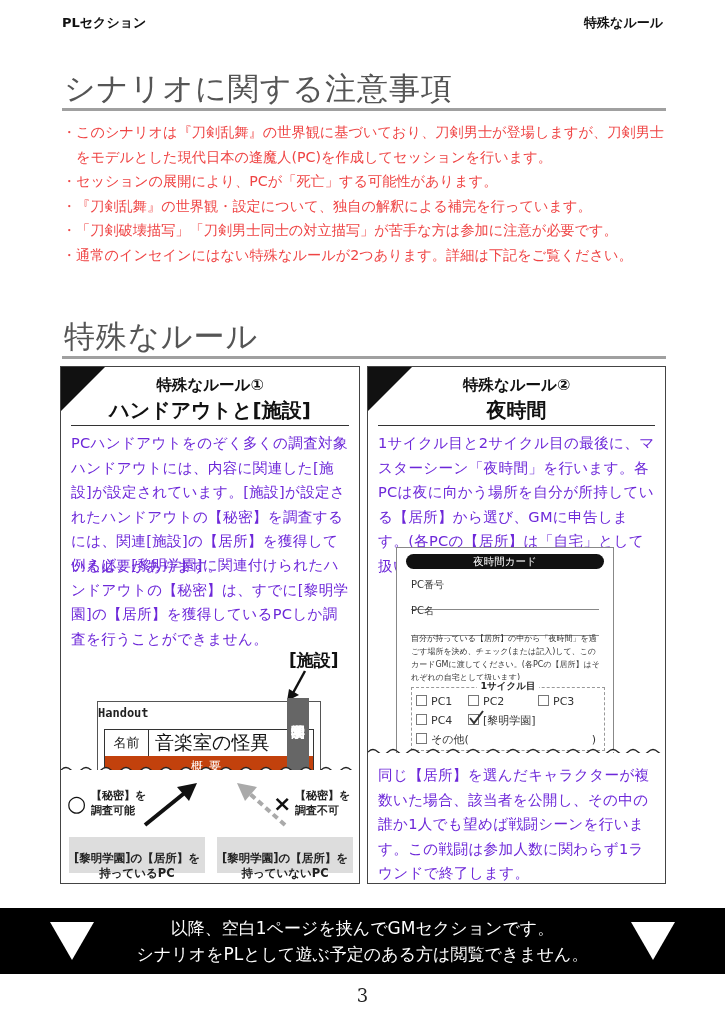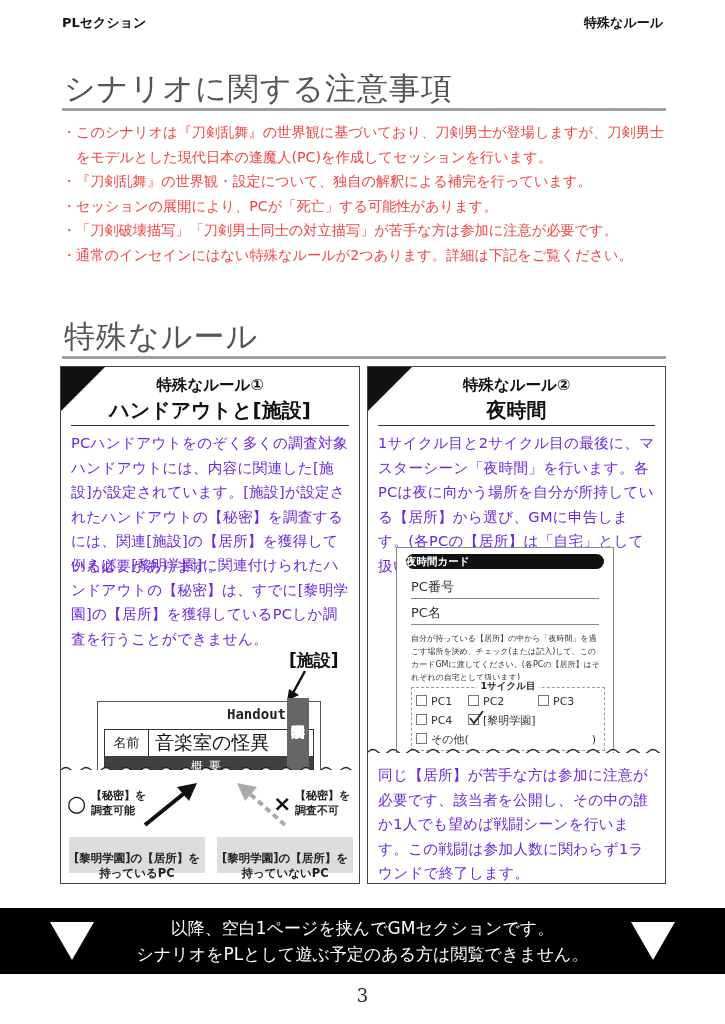--- a/index.html
+++ b/index.html
@@ -16,56 +16,56 @@
 .box .bt1{position:absolute;top:8px;left:0;right:0;text-align:center;font-size:15.5px;font-weight:bold;color:#111}
 .box .bt2{position:absolute;top:30px;left:0;right:0;text-align:center;font-size:20px;font-weight:bold;color:#111}
 .box .rule{position:absolute;top:58px;left:10px;right:10px;border-top:1.5px solid #333}
 .box .body{position:absolute;left:10px;right:8px;font-size:14.6px;line-height:24.5px;color:#6d28d9;letter-spacing:0.3px}
 #box1{left:60px;width:300px}
 #box2{left:367px;width:299px}
 
 .hlabel{position:absolute;left:228px;top:282px;font-size:17px;font-weight:bold;color:#111}
 .arrow-blk{position:absolute}
 .hcard{position:absolute;left:36px;top:334px;width:224px;height:72px;border:1.5px solid #555;background:#fff}
-.hcard .htitle{position:absolute;left:0;width:188px;top:4px;text-align:right;font-family:"DejaVu Sans Mono",monospace;font-weight:bold;font-size:14px;color:#222}
+.hcard .htitle{position:absolute;left:0;width:188px;top:4px;text-align:left;font-family:"DejaVu Sans Mono",monospace;font-weight:bold;font-size:12px;color:#222}
 .hcard .inner{position:absolute;left:6px;right:6px;top:27px;height:46px;border:1.5px solid #333}
 .hcard .nl{position:absolute;left:0;top:0;width:44px;height:26px;border-right:1.5px solid #333;font-family:"DejaVu Serif",serif;font-size:13px;line-height:26px;text-align:center}
 .hcard .nv{position:absolute;left:50px;top:-1px;font-size:19px;line-height:26px;color:#111}
-.hcard .gb{position:absolute;left:0;right:0;top:26px;height:20px;background:#404040;color:#fff;font-family:"DejaVu Serif",serif;font-size:12px;line-height:20px;text-align:center;letter-spacing:6px}
+.hcard .gb{position:absolute;left:0;right:0;top:26px;height:20px;background:#c2410c;color:#fff;font-family:"DejaVu Serif",serif;font-size:12px;line-height:20px;text-align:center;letter-spacing:6px}
 .tag{position:absolute;left:226px;top:331px;width:22px;height:76px;background:#666;color:#fff;font-size:14px;font-weight:bold;line-height:17px;text-align:center;padding-top:3px}
 .wave{position:absolute;left:0;right:0;height:10px}
 .mark{position:absolute;font-weight:bold;color:#111}
 .lbl{position:absolute;font-size:11px;font-weight:bold;line-height:15px;color:#222}
 .gbox{position:absolute;background:#ddd;font-size:11.5px;font-weight:bold;line-height:15px;text-align:center;padding-top:14px;color:#222}
 
 .ncard{position:absolute;left:28px;top:180px;width:218px;height:210px;border:1.5px solid #888;background:#fff}
-.ncard .pill{position:absolute;left:9px;right:9px;top:6px;height:15px;background:#111;border-radius:8px;color:#fff;font-size:10.5px;font-weight:bold;line-height:15px;}
-.ncard .fld{position:absolute;left:14px;right:14px;font-size:13px;color:#333;border-bottom:1.2px solid #888;padding-bottom:2px}
+.ncard .pill{position:absolute;left:9px;right:9px;top:6px;height:15px;background:#111;border-radius:8px;color:#fff;font-size:10.5px;font-weight:normal;line-height:15px;text-align:center}
+.ncard .fld{position:absolute;left:14px;right:14px;font-size:10px;color:#333;border-bottom:1.2px solid #888;padding-bottom:17px}
 .ncard .desc{position:absolute;left:14px;right:10px;top:84px;font-size:8px;line-height:13px;color:#333}
 .ncard .cyc{position:absolute;left:14px;right:8px;top:139px;height:64px;border:1px dashed #999}
 .ncard .cyct{position:absolute;left:0;right:0;top:-8px;text-align:center;font-size:9.5px;font-weight:bold}
 .ncard .cyct span{background:#fff;padding:0 3px}
 .cb{position:absolute;font-size:11px;color:#333;line-height:14px}
 .cb i{display:inline-block;width:11px;height:11px;border:1px solid #777;vertical-align:-1px;margin-right:4px}
 .banner{position:absolute;left:0;top:908px;width:725px;height:66px;background:#000;color:#fff}
 .banner .tri{position:absolute;top:14px;width:0;height:0;border-left:22px solid transparent;border-right:22px solid transparent;border-top:38px solid #fff}
 .banner .txt{position:absolute;left:0;right:0;top:7px;text-align:center;font-size:17px;font-weight:normal;line-height:26px}
 .pgnum{position:absolute;left:0;right:0;top:985px;text-align:center;font-size:18px;font-family:"DejaVu Serif",serif;color:#222}
 </style>
 </head>
 <body>
 
 <div class="hdr l">PLセクション</div>
 <div class="hdr r">特殊なルール</div>
 
 <div class="sec-title" style="top:68px">シナリオに関する注意事項</div>
 <ul class="bullets">
   <li>このシナリオは『刀剣乱舞』の世界観に基づいており、刀剣男士が登場しますが、刀剣男士をモデルとした現代日本の逢魔人(PC)を作成してセッションを行います。</li>
+  <li>セッションの展開により、PCが「死亡」する可能性があります。</li>
   <li>『刀剣乱舞』の世界観・設定について、独自の解釈による補完を行っています。</li>
-  <li>セッションの展開により、PCが「死亡」する可能性があります。</li>
   <li>「刀剣破壊描写」「刀剣男士同士の対立描写」が苦手な方は参加に注意が必要です。</li>
   <li>通常のインセインにはない特殊なルールが2つあります。詳細は下記をご覧ください。</li>
 </ul>
 
 <div class="sec-title" style="top:316px">特殊なルール</div>
 
 <div class="box" id="box1">
   <div class="corner"></div>
   <div class="bt1">特殊なルール①</div>
   <div class="bt2">ハンドアウトと[施設]</div>
@@ -132,21 +132,21 @@
       <div class="cb" style="left:56px;top:26px"><i style="position:relative"><svg style="position:absolute;left:-1px;top:-5px" width="16" height="16">
               <path d="M2,8 L6,13 L15,1" stroke="#333" stroke-width="2" fill="none"></path>
             </svg></i><span>[黎明学園]</span></div>
       <div class="cb" style="left:4px;top:45px;right:6px"><i></i><span>その他(</span><span style="position:absolute;right:2px">)</span></div>
     </div>
   </div>
   <svg class="wave" style="top:380px" width="300" height="10">
     <path d="M0,5 q5,-5 10,0 t10,0 t10,0 t10,0 t10,0 t10,0 t10,0 t10,0 t10,0 t10,0 t10,0 t10,0 t10,0 t10,0 t10,0 t10,0 t10,0 t10,0 t10,0 t10,0 t10,0 t10,0 t10,0 t10,0 t10,0 t10,0 t10,0 t10,0 t10,0 t10,0" fill="#fff" stroke="#222" stroke-width="1.2"></path>
   </svg>
   <div style="position:absolute;left:0;right:0;top:386px;height:8px;background:#fff"></div>
-  <div class="body" style="top:396px">同じ【居所】が苦手な方は参加に注意が必要です、該当者を公開し、その中の誰か1人でも望めば戦闘シーンを行います。この戦闘は参加人数に関わらず1ラウンドで終了します。</div>
+  <div class="body" style="top:396px">同じ【居所】を選んだキャラクターが複数いた場合、該当者を公開し、その中の誰か1人でも望めば戦闘シーンを行います。この戦闘は参加人数に関わらず1ラウンドで終了します。</div>
 </div>
 
 <div class="banner">
   <div class="tri" style="left:50px"></div>
   <div class="tri" style="right:50px"></div>
   <div class="txt">
     <div>以降、空白1ページを挟んでGMセクションです。</div>
     <div>シナリオをPLとして遊ぶ予定のある方は閲覧できません。</div>
   </div>
 </div>

